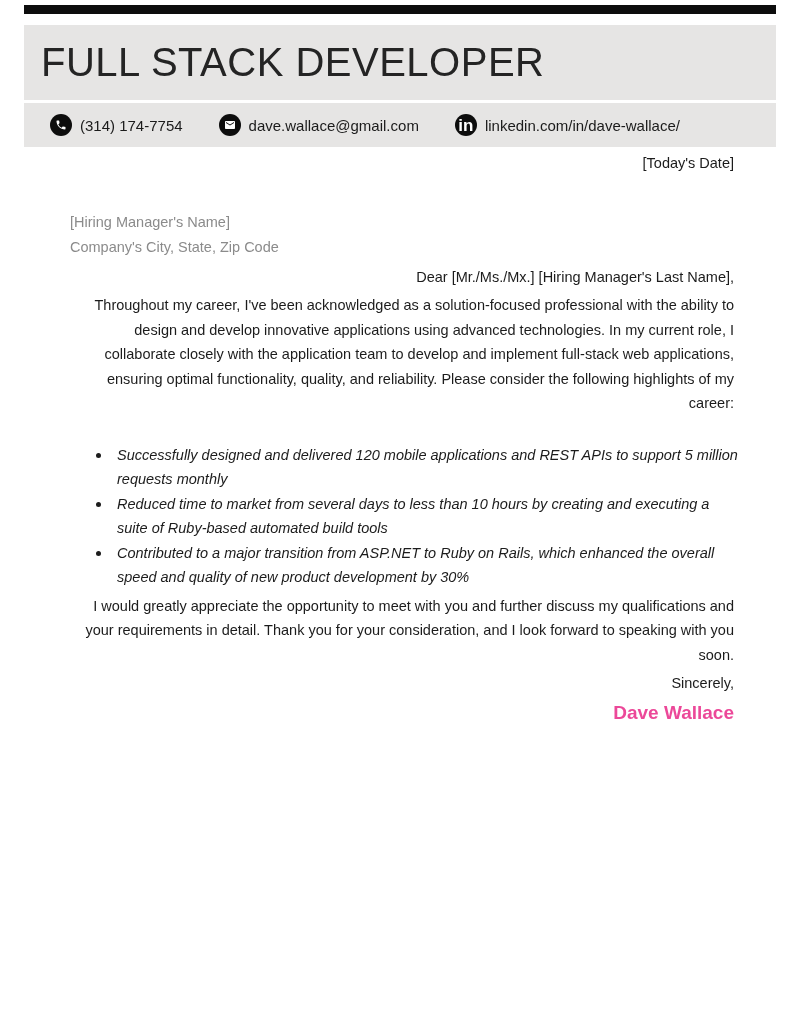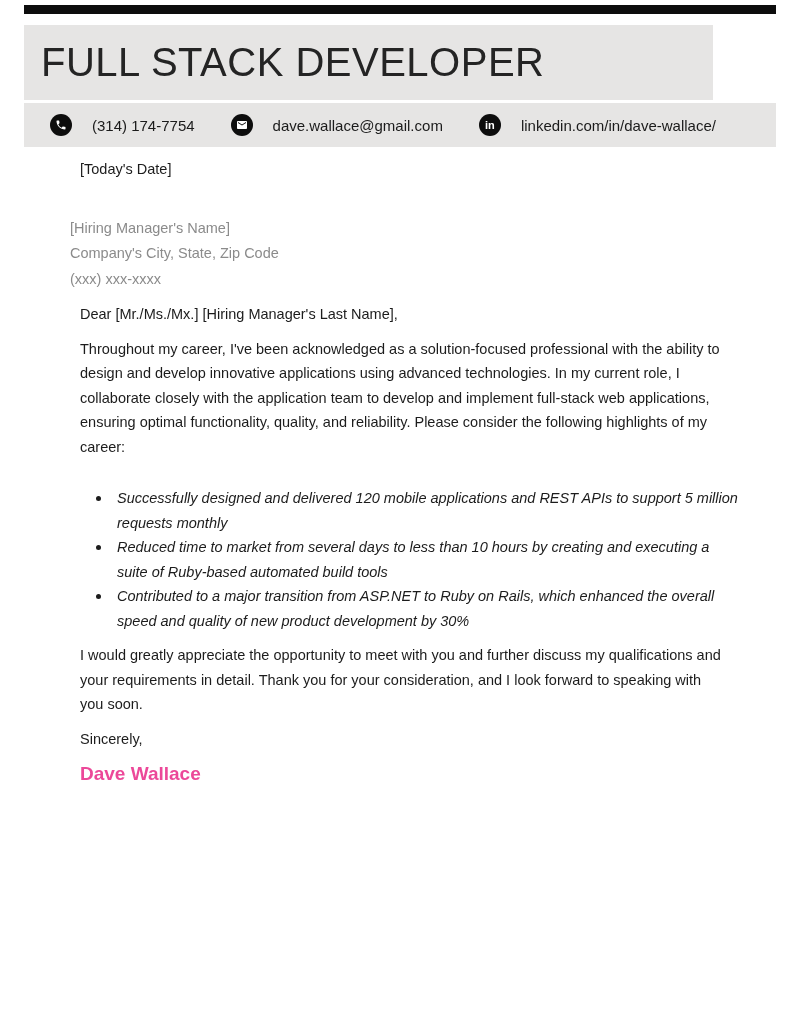--- a/index.html
+++ b/index.html
@@ -6,50 +6,50 @@
   body{
     width:800px;height:1035px;background:#ffffff;
     font-family:"Liberation Sans",sans-serif;color:#1c1c1c;
     -webkit-font-smoothing:antialiased;
   }
   .page{position:relative;width:800px;height:1035px;overflow:hidden;background:#fff;}
 
   
   .top-accent{position:absolute;left:24px;top:5px;width:752px;height:9px;background:#0d0d0d;}
   .title-band{
-    position:absolute;left:24px;top:25px;width:689px;height:75px;
+    position:absolute;left:24px;top:25px;width:752px;height:75px;
     background:#e6e5e4;display:flex;align-items:center;
   }
   .title-band h1{
     margin:0;padding-left:17px;font-size:40px;font-weight:400;
     letter-spacing:.5px;color:#242424;white-space:nowrap;
   }
   .contact-band{
     position:absolute;left:24px;top:103px;width:752px;height:44px;
     background:#e6e5e4;display:flex;align-items:center;
     padding-left:26px;box-sizing:border-box;column-gap:36px;
   }
-  .contact-item{display:flex;align-items:center;column-gap:20px;}
+  .contact-item{display:flex;align-items:center;column-gap:8px;}
   .icon-circle{
     width:22px;height:22px;border-radius:50%;background:#0d0d0d;
     display:flex;align-items:center;justify-content:center;flex:0 0 auto;
   }
   .icon-circle svg{width:12px;height:12px;fill:#ffffff;display:block;}
   .icon-circle .in-glyph{
-    color:#fff;font-size:11px;font-weight:bold;line-height:1;
+    color:#fff;font-size:17px;font-weight:bold;line-height:1;
     font-family:"Liberation Sans",sans-serif;
   }
   .contact-item span.c-text{font-size:15px;color:#1b1b1b;}
 
   
   .letter{
     position:absolute;left:70px;top:147px;width:668px;
     font-size:14.5px;line-height:24.5px;color:#1c1c1c;
   }
-  .letter p{margin:10px;}
+  .letter p{margin:4px;text-align:right;}
   .date-line{margin-top:30px;}
   .recipient{margin-top:34px;line-height:25.5px;color:#8b8b8b;}
   .salutation{margin-top:33px;}
   .para-1{margin-top:25px;}
   .para-2{margin-top:26px;}
   ul.highlights{
     list-style:none;margin:27px 0 0 0;padding:0;font-style:italic;
   }
   ul.highlights li{position:relative;padding-left:47px;}
   ul.highlights li::before{
@@ -96,21 +96,20 @@
     </div>
   </div>
 
   <div class="letter">
 
     <p class="date-line">[Today's Date]</p>
 
     <div class="recipient">
       <div>[Hiring Manager's Name]</div>
       <div>Company's City, State, Zip Code</div>
-      <div>(xxx) xxx-xxxx</div>
     </div>
 
     <p class="salutation">Dear [Mr./Ms./Mx.] [Hiring Manager's Last Name],</p>
 
 
     <p class="para-2">Throughout my career, I've been acknowledged as a solution-focused professional with the ability to design and develop innovative applications using advanced technologies. In my current role, I collaborate closely with the application team to develop and implement full-stack web applications, ensuring optimal functionality, quality, and reliability. Please consider the following highlights of my career:</p>
 
     <ul class="highlights">
       <li>Successfully designed and delivered 120 mobile applications and REST APIs to support 5 million requests monthly</li>
       <li>Reduced time to market from several days to less than 10 hours by creating and executing a suite of Ruby-based automated build tools</li>

